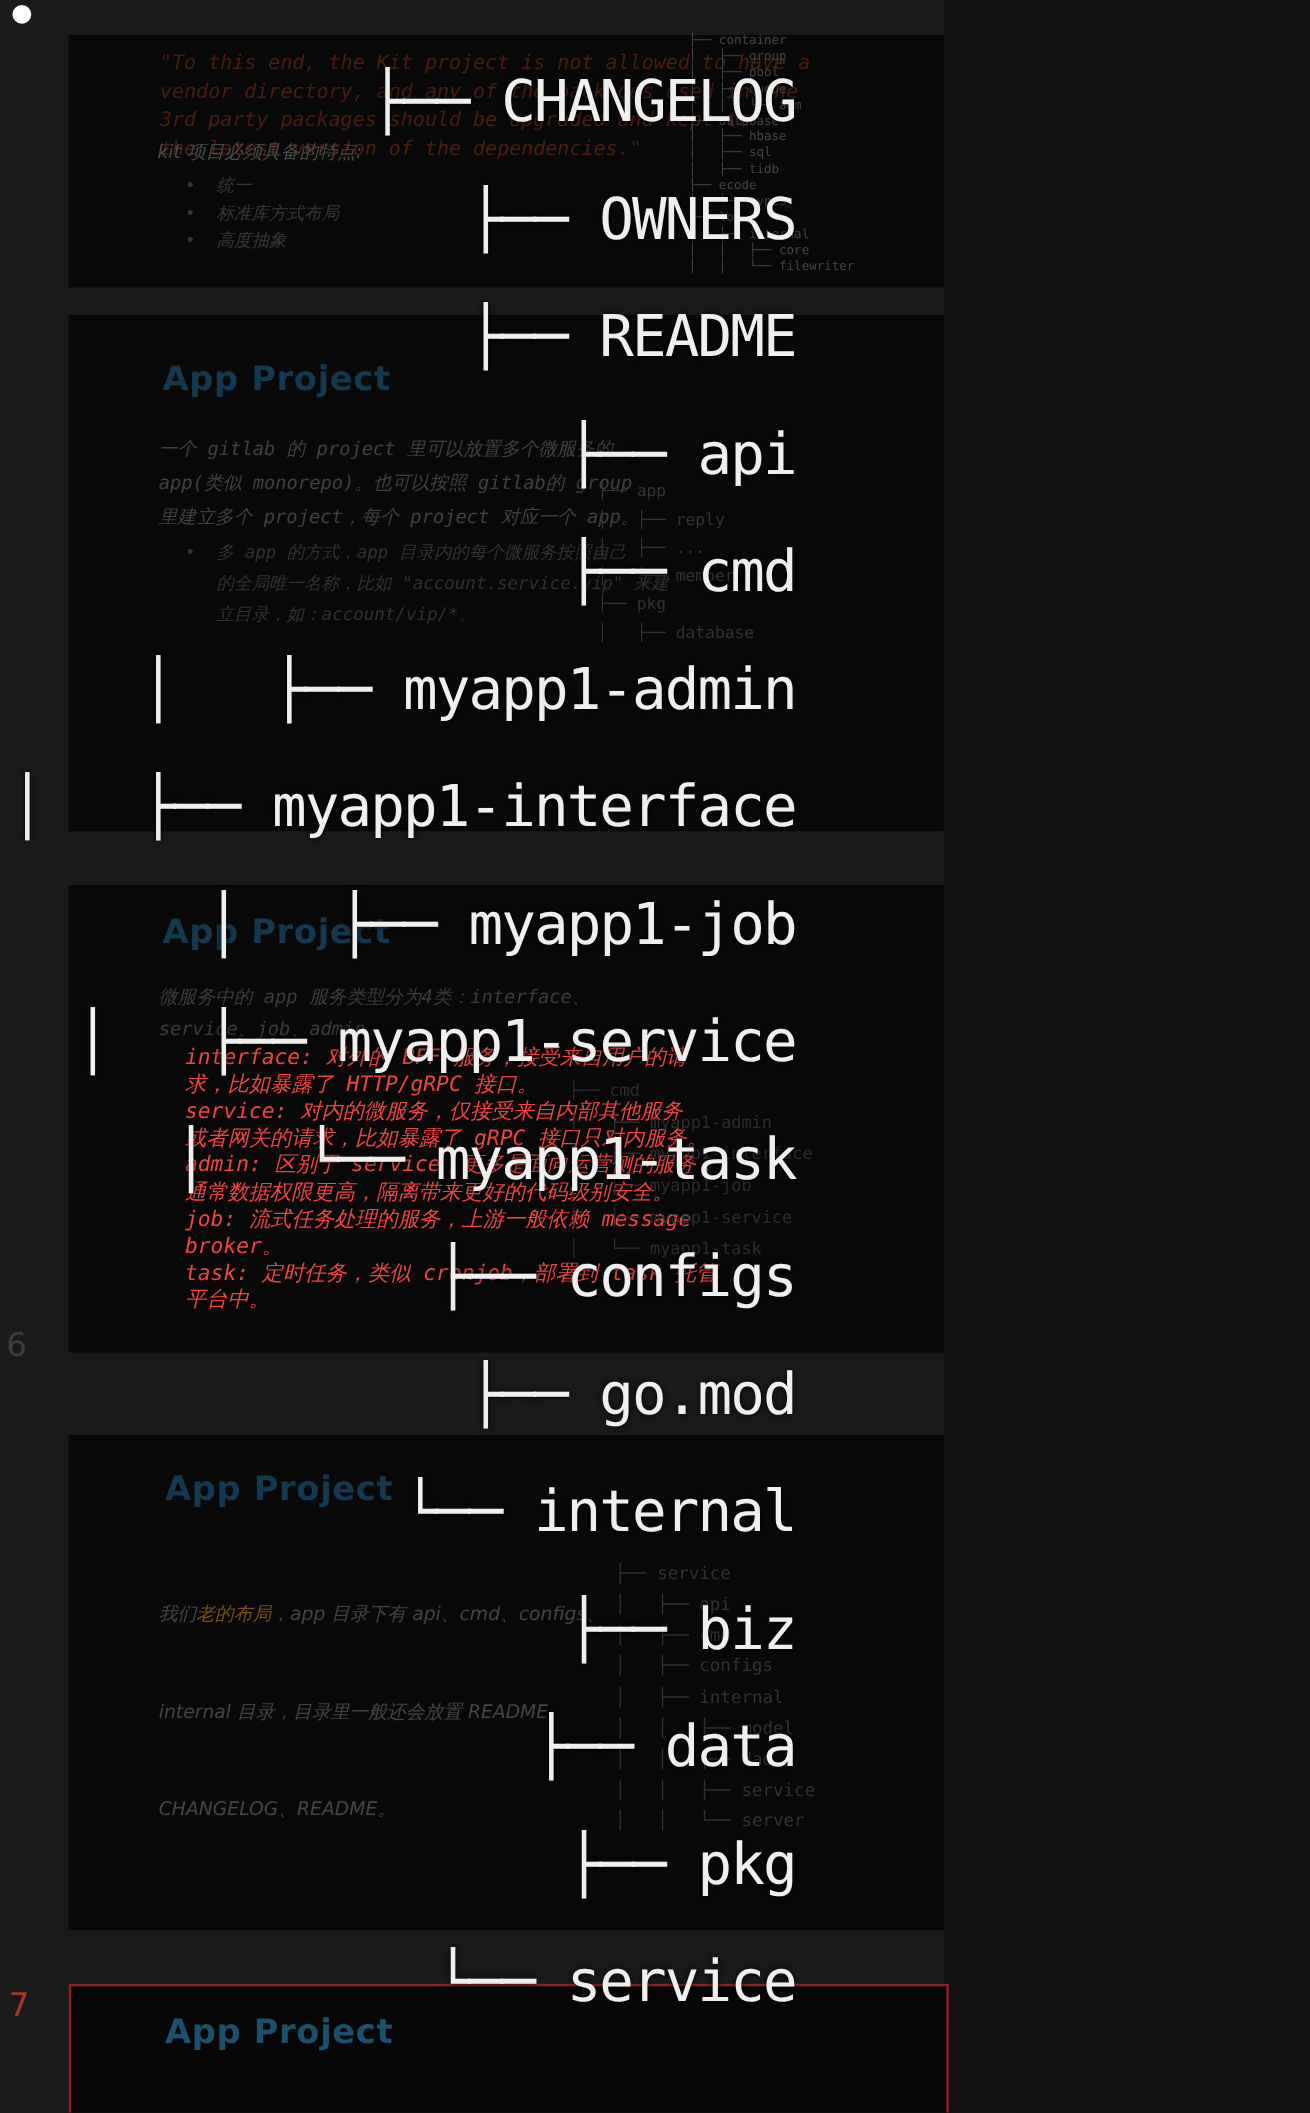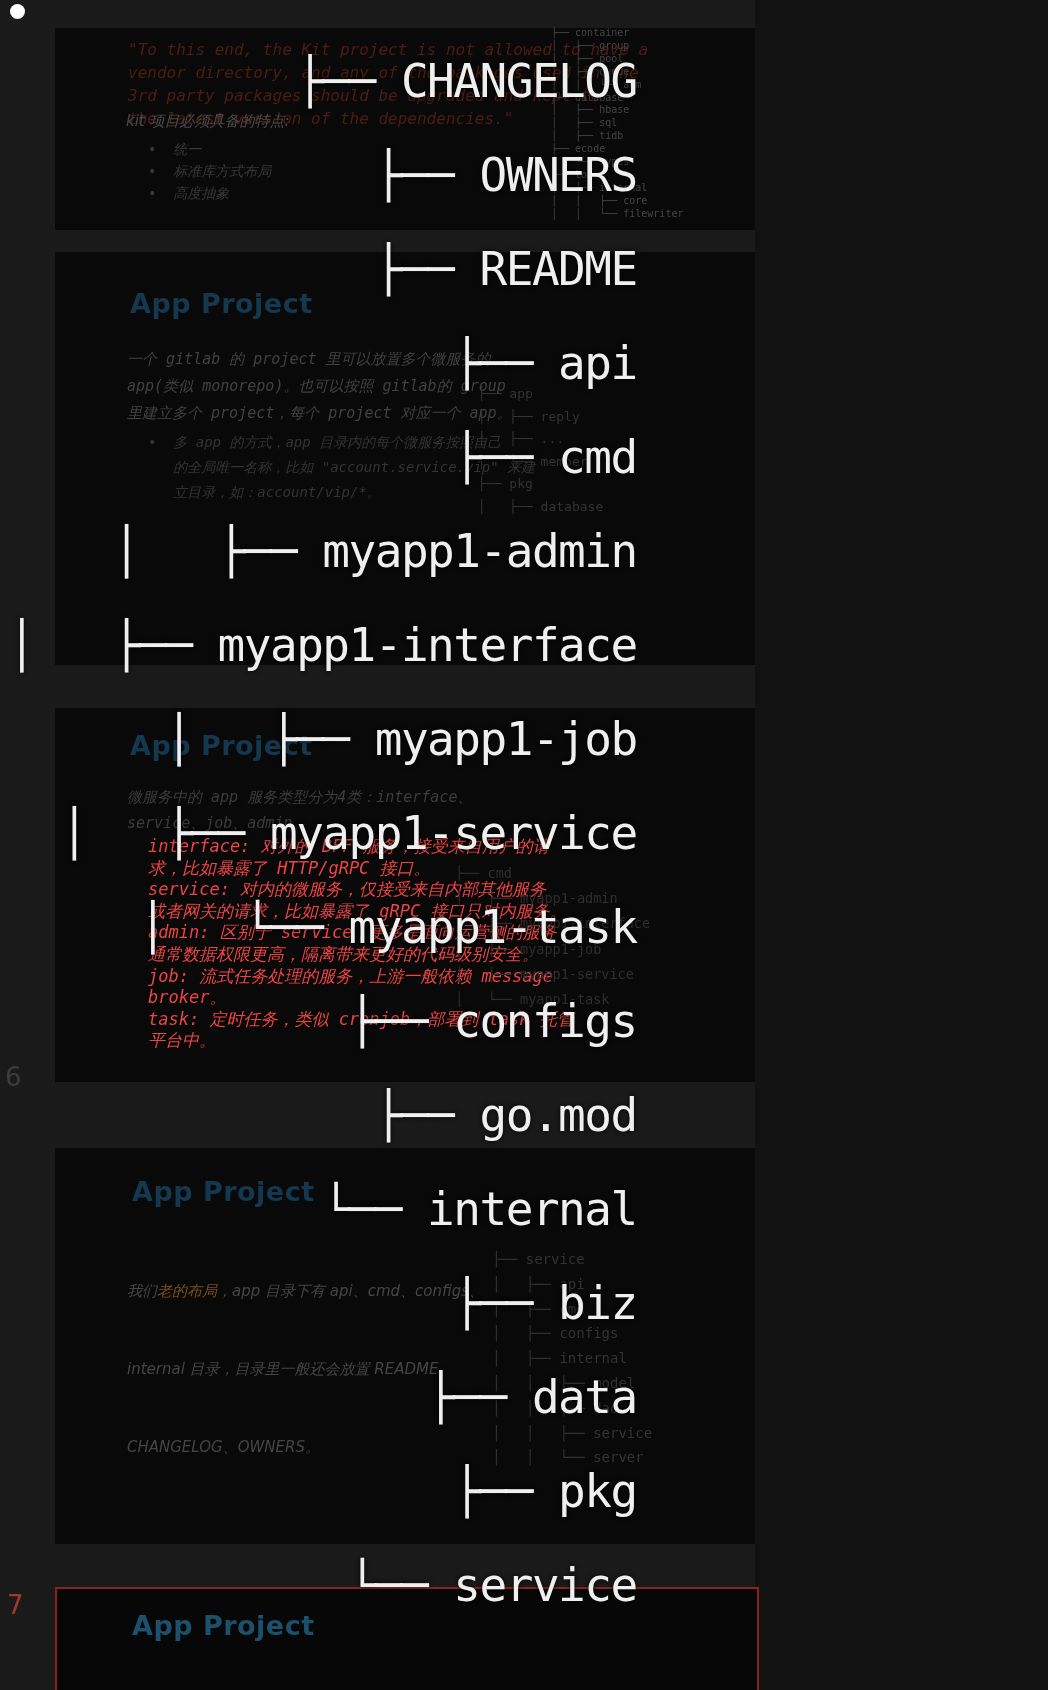--- a/index.html
+++ b/index.html
@@ -106,21 +106,21 @@
 │   ├── myapp1-admin
 │   ├── myapp1-interface
 │   ├── myapp1-job
 │   ├── myapp1-service
 │   └── myapp1-task</pre>
 
   <div class="heading h-dim" style="left:132px;top:1176px;">App Project</div>
   <div class="para s4-para">
     <div class="para-line"><span>我们</span><span class="hl">老的布局</span><span>，app 目录下有 api、cmd、configs、</span></div>
     <div class="para-line">internal 目录，目录里一般还会放置 README、</div>
-    <div class="para-line">CHANGELOG、OWNERS。</div>
+    <div class="para-line">CHANGELOG、README。</div>
   </div>
   <pre class="faint-tree t4">├── service
 │   ├── api
 │   ├── cmd
 │   ├── configs
 │   ├── internal
 │   │   ├── model
 │   │   ├── dao
 │   │   ├── service
 │   │   └── server</pre>

